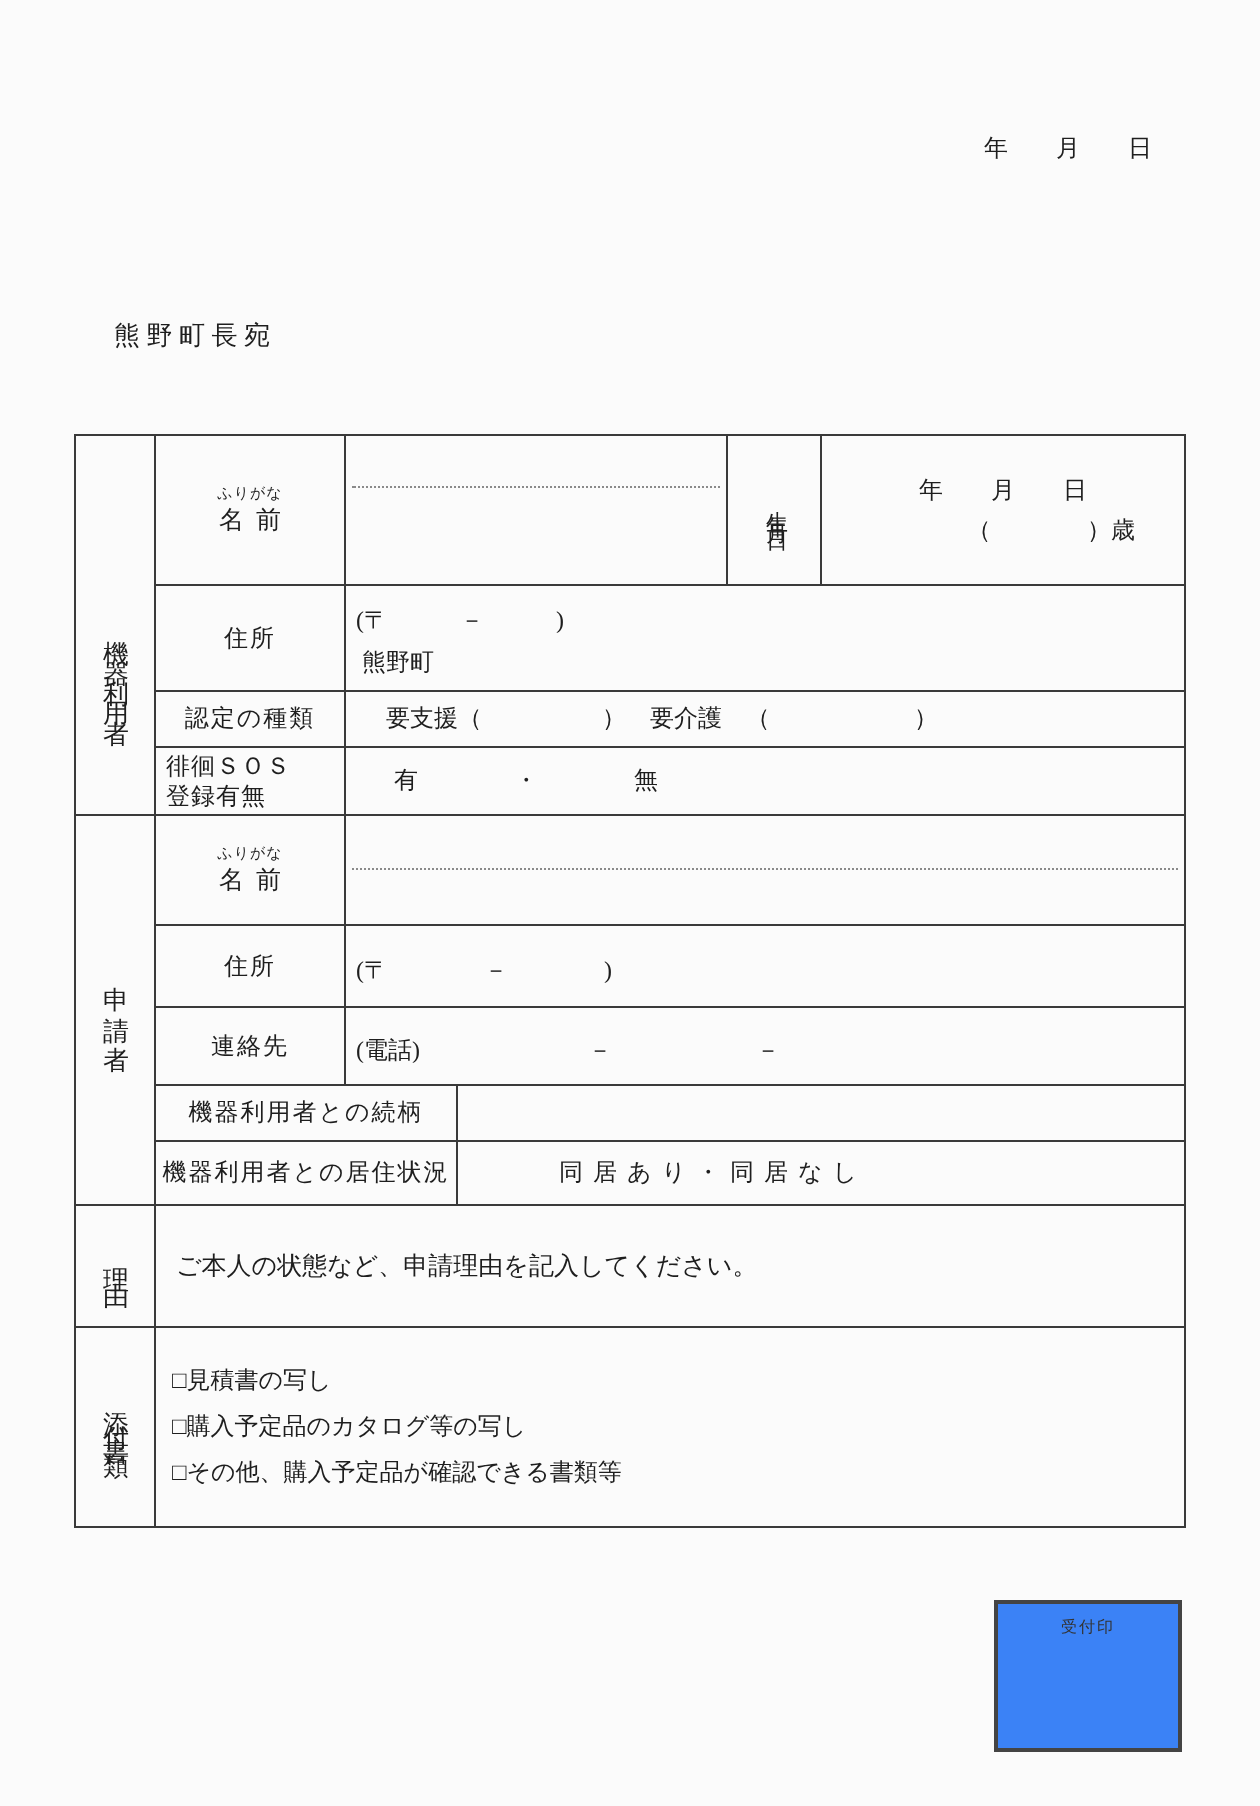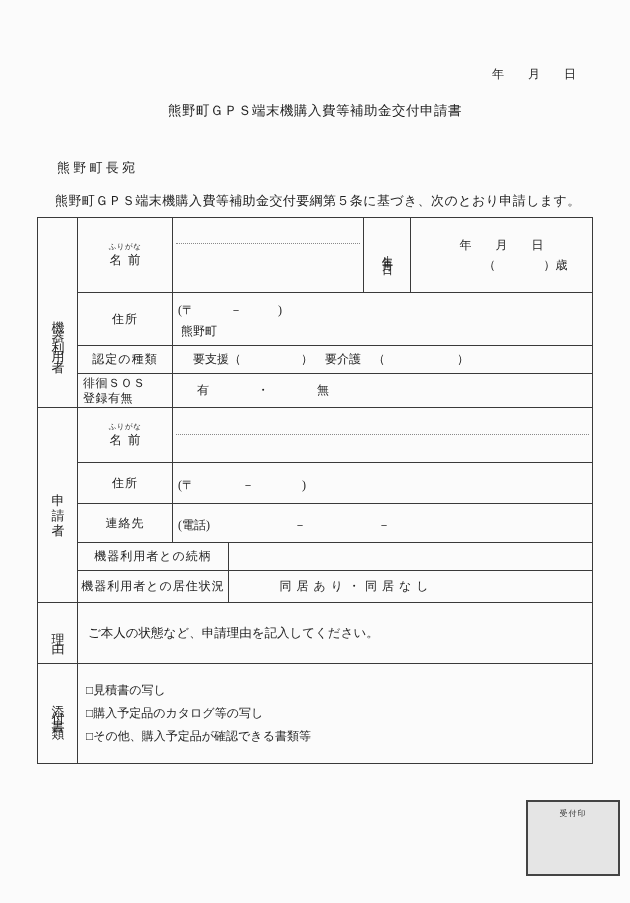--- a/index.html
+++ b/index.html
@@ -51,33 +51,31 @@
   .cert-cell { padding-left:20px;margin-top:40px; }
   .sos-label { text-align:left; padding-left:5px; line-height:15px; letter-spacing:0.5px; }
   .sos-cell  { padding-left:24px; }
   .widelabel { text-align:center; letter-spacing:1px; }
   .living-cell { text-align:center; padding-right:112px; letter-spacing:1px; }
   .reason-cell { vertical-align:top; padding:8px 10px; font-size:12.5px; }
   .attach-cell { padding-left:8px; }
   .attach-cell div { line-height:23px; }
 
   .footer-note { position:absolute; left:68px; top:786px; font-size:13px; letter-spacing:0.4px; }
-  .stamp-box { position:absolute; left:526px; top:800px; width:94px; height:76px;
-               border:2px solid #444; background:#e5e5e5; }
+  .stamp-box { position:absolute; left:497px; top:800px; width:94px; height:76px;
+               border:2px solid #444; background:#3b82f6; }
   .stamp-label { text-align:center; font-size:8px; color:#333; margin-top:6px; letter-spacing:1px; }
 </style>
 </head>
 <body>
 
 <div class="page">
 
   <div class="date-line">年　　月　　日</div>
-  <div class="title">熊野町ＧＰＳ端末機購入費等補助金交付申請書</div>
   <div class="addressee">熊 野 町 長 宛</div>
-  <div class="intro">熊野町ＧＰＳ端末機購入費等補助金交付要綱第５条に基づき、次のとおり申請します。</div>
 
   <table class="form-table">
     <colgroup>
       <col style="width:40px">
         <col style="width:95px">
         <col style="width:56px">
       <col style="width:135px">
         <col style="width:47px">
         <col style="width:182px">
     </colgroup>

